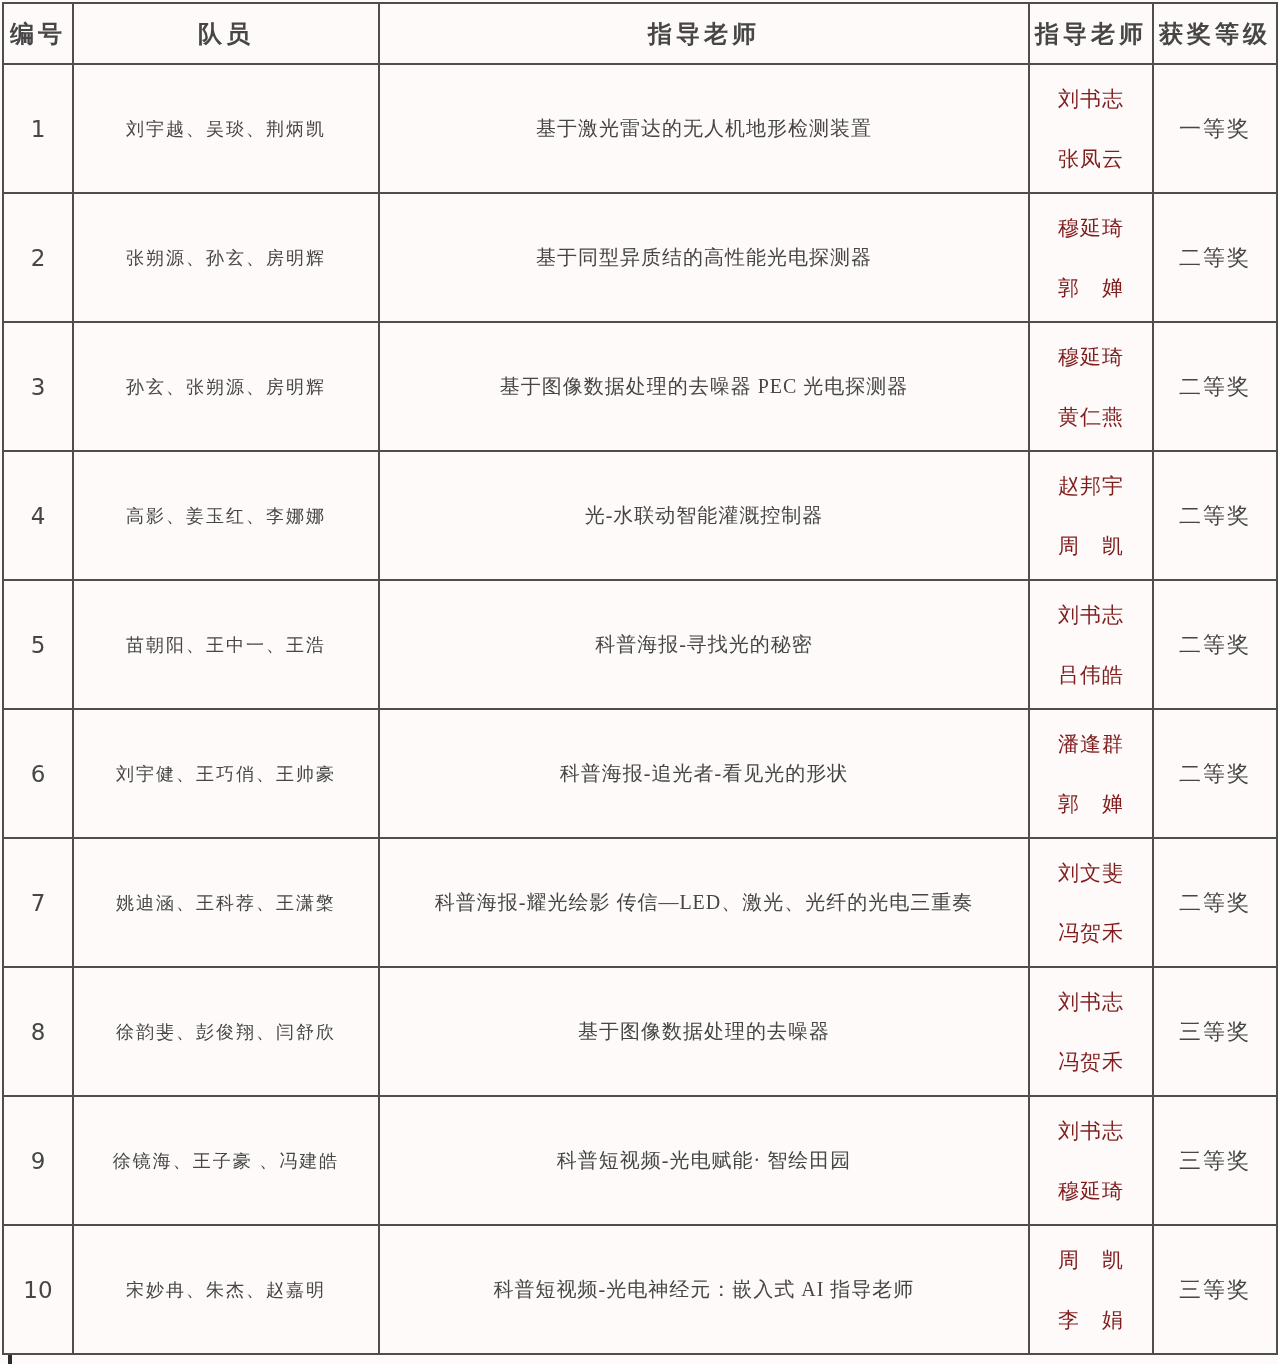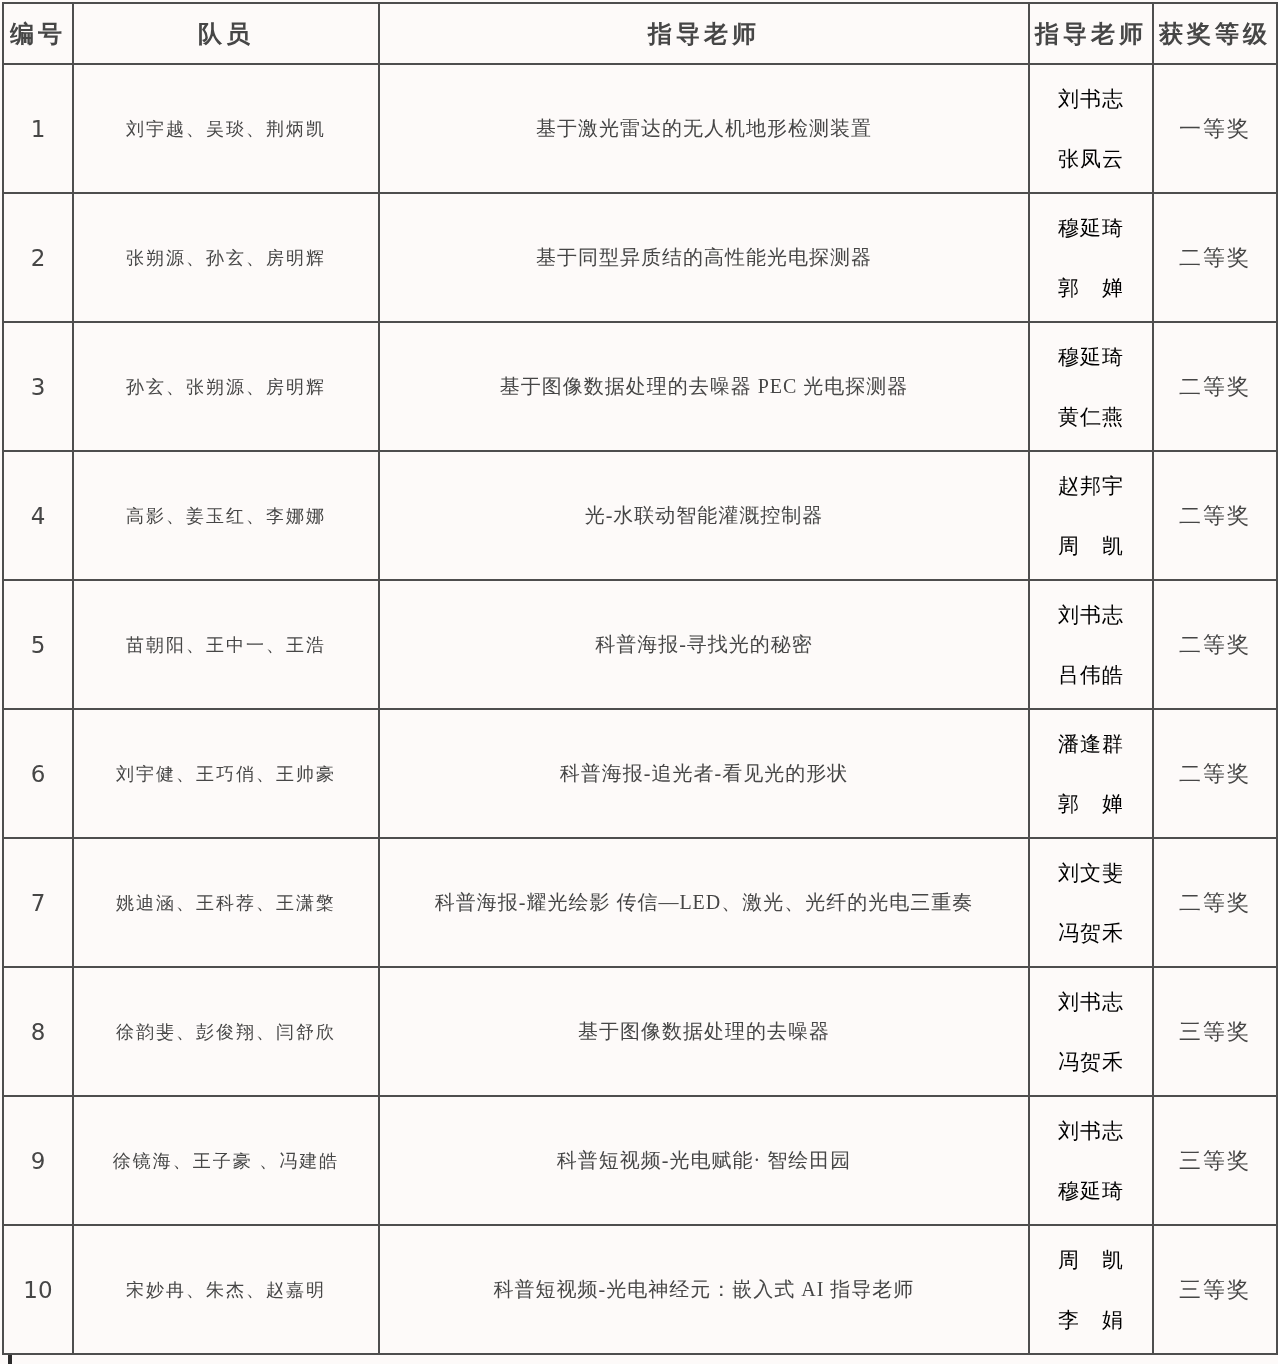--- a/index.html
+++ b/index.html
@@ -69,21 +69,21 @@
     display: flex;
     flex-direction: column;
     align-items: center;
     justify-content: center;
     gap: 32px;
     height: 100%;
   }
   .advisor-line {
     font-size: 21px;
     letter-spacing: 1px;
-    color: #000000;
+    color: #7f1d1d;
     white-space: pre;
   }
   td.award-cell {
     font-size: 22px;
     letter-spacing: 2px;
     color: #4a4a4a;
     margin-left: 45px;
   }
   .scan-mark {
     position: absolute;

